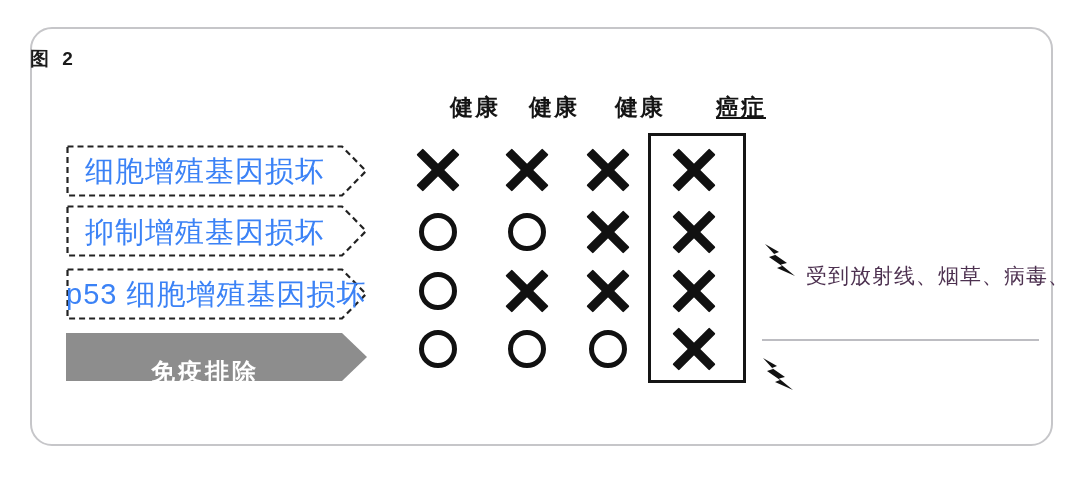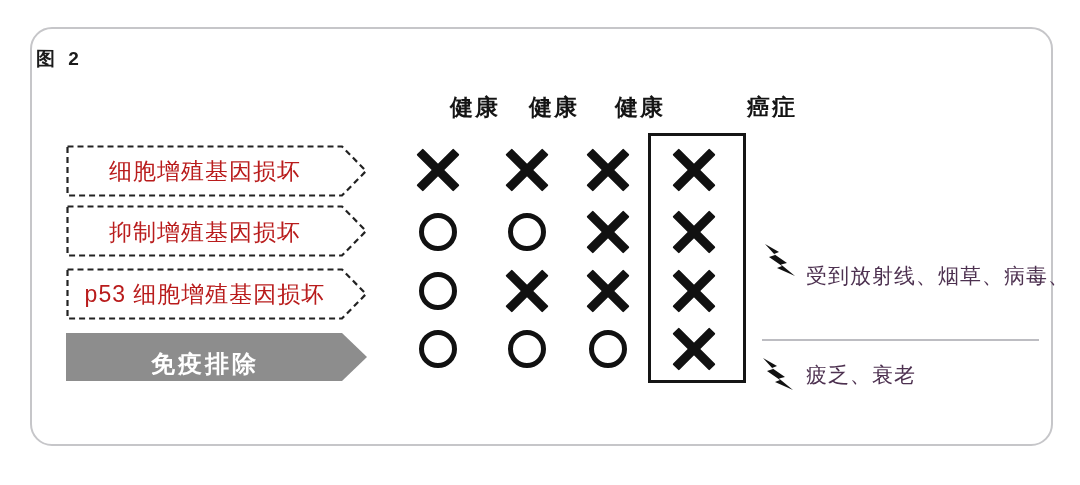--- a/index.html
+++ b/index.html
@@ -1,35 +1,35 @@
 <!DOCTYPE html>
 <html><head>
 <meta charset="utf-8">
 <style>
   html,body{margin:0;padding:0;background:#ffffff;}
   body{font-family:"Liberation Sans","DejaVu Sans",sans-serif;}
   .stage{position:relative;width:1080px;height:485px;background:#ffffff;overflow:hidden;}
   .panel{position:absolute;left:30px;top:27px;width:1019px;height:415px;
          border:2px solid #c6c6c9;border-radius:22px;background:#ffffff;}
-  .fig-title{position:absolute;left:36px;top:46px;font-size:19px;font-weight:bold;
+  .fig-title{position:absolute;left:30px;top:46px;font-size:19px;font-weight:bold;
              color:#1b1b1b;letter-spacing:4px;}
   .col-header{position:absolute;top:92px;transform:translateX(-50%);
               font-size:23px;font-weight:bold;color:#141414;letter-spacing:2px;white-space:nowrap;margin-left:39px;}
-  .ch1{left:436px;} .ch2{left:515px;} .ch3{left:601px;} .ch4{left:733px;}
+  .ch1{left:436px;} .ch2{left:515px;} .ch3{left:601px;} .ch4{left:702px;text-decoration:underline;}
 
   .cancer-box{position:absolute;left:648px;top:133px;width:92px;height:244px;
               border:3px solid #151515;background:transparent;}
 
   .row-arrow{position:absolute;left:66px;width:302px;height:52px;}
   .ra1{top:145px;} .ra2{top:205px;} .ra3{top:268px;} .ra4{top:331px;}
   .row-label{position:absolute;left:66px;width:278px;text-align:center;
-             font-size:23px;color:#b91c1c;letter-spacing:1px;white-space:nowrap;}
+             font-size:29px;color:#3b82f6;letter-spacing:1px;white-space:nowrap;}
   .rl1{top:145px;line-height:52px;} .rl2{top:206px;line-height:52px;}
   .rl3{top:268px;line-height:52px;}
-  .rl4{top:338px;line-height:52px;color:#ffffff;font-weight:bold;font-size:24px;letter-spacing:3px;}
+  .rl4{top:346px;line-height:52px;color:#ffffff;font-weight:bold;font-size:24px;letter-spacing:3px;}
 
   .cell{position:absolute;width:44px;height:44px;transform:translate(-50%,-50%);}
   .c1{left:438px;} .c2{left:527px;} .c3{left:608px;} .c4{left:694px;}
   .r1{top:170px;} .r2{top:232px;} .r3{top:291px;} .r4{top:349px;}
   .cell[data-symbol="O"]::before{content:"";position:absolute;left:50%;top:50%;
       width:28px;height:28px;transform:translate(-50%,-50%);
       border:5px solid #111;border-radius:50%;}
   .cell[data-symbol="X"]::before,
   .cell[data-symbol="X"]::after{content:"";position:absolute;left:50%;top:50%;
       width:52px;height:9px;background:#111;border-radius:1px;}
@@ -104,16 +104,13 @@
   </svg>
   <div class="annotation ann1">
     <div>受到放射线、烟草、病毒、</div>
   </div>
 
   <div class="sep-line"></div>
 
   <svg class="bolt bolt2" viewBox="0 0 34 34">
     <path d="M3,1 L17,9 L12,11 L25,20 L19,21.5 L33,33 L15,25 L20,23 L7,14 L13,12 Z" fill="#111111"></path>
   </svg>
-  <div class="annotation ann2">
-    <div>疲乏、衰老</div>
-  </div>
 </div>
 
 </body></html>

